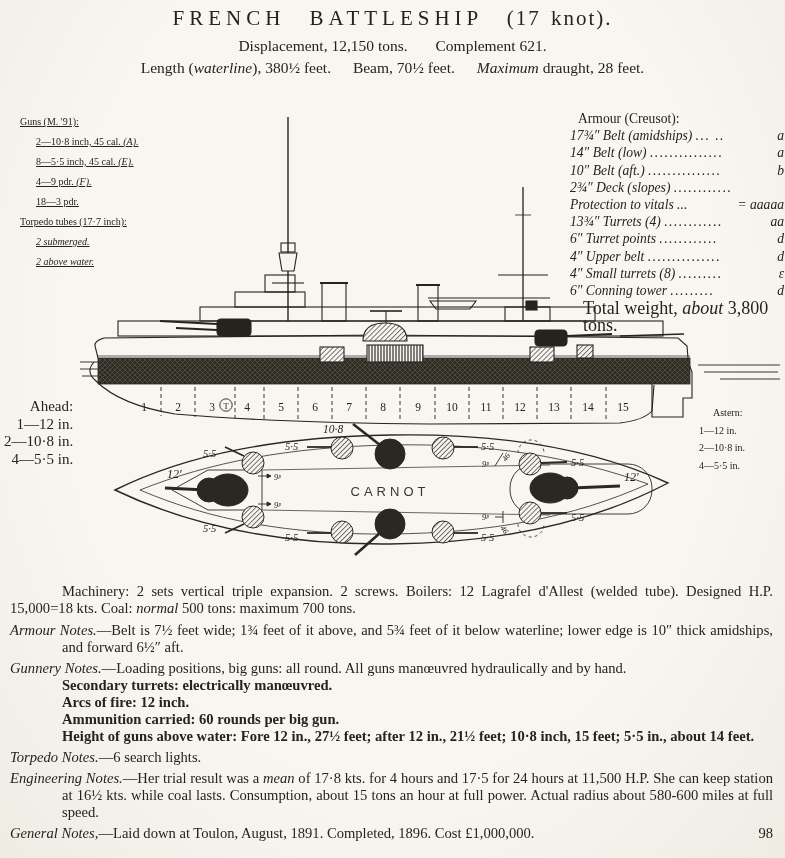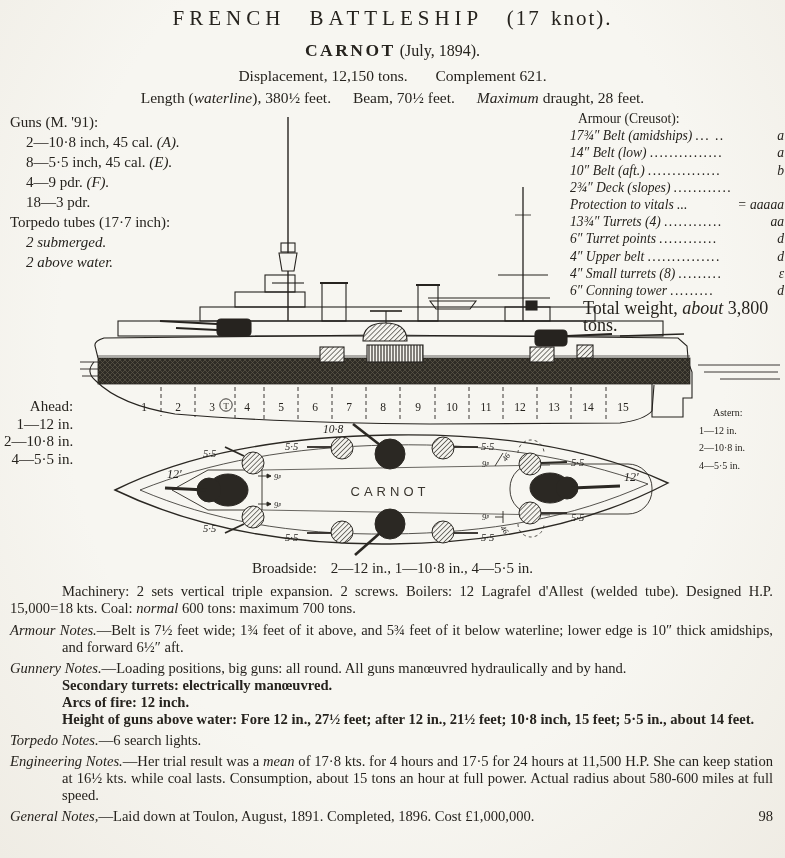--- a/index.html
+++ b/index.html
@@ -15,21 +15,21 @@
   .title{font-size:21px;letter-spacing:5px;word-spacing:14px;}
   .title .knot{letter-spacing:2px;word-spacing:3px;}
   .shipline{margin-top:9px;font-size:16px;}
   .ship-name{font-weight:bold;font-size:17.5px;letter-spacing:2.5px;}
   .statline{margin-top:6px;font-size:15.5px;}
   .statline span{margin:0 12px;}
   .dimline{margin-top:4px;font-size:15.5px;}
   .dimline .seg{margin:0 9px;}
   .it{font-style:italic;}
   
-  .guns{position:absolute;left:10px;top:112px;width:285px;font-size:15px;line-height:20px;}
+  .guns{position:absolute;left:20px;top:112px;width:285px;font-size:10px;line-height:20px;text-decoration:underline;}
   .gun-item{padding-left:16px;white-space:nowrap;}
   
   .armour{position:absolute;left:570px;top:110px;width:214px;font-size:13.6px;line-height:17.2px;}
   .arm-hd{padding-left:8px;}
   .arm-row{display:flex;white-space:nowrap;}
   .arm-label{flex:0 0 auto;font-style:italic;}
   .arm-dots{flex:1 1 auto;overflow:hidden;letter-spacing:1.5px;margin:0 3px;}
   .arm-ref{flex:0 0 auto;font-style:italic;}
   .arm-total{font-size:18px;padding-left:13px;margin-top:1px;}
   
@@ -57,24 +57,20 @@
 </style>
 </head>
 <body>
 
 <div class="page">
 
   <div class="hdr">
     <div class="title">
       <span>FRENCH BATTLESHIP</span>
       <span class="knot">(17 knot).</span>
-    </div>
-    <div class="shipline">
-      <span class="ship-name">CARNOT</span>
-      <span>(July, 1894).</span>
     </div>
     <div class="statline">
       <span>Displacement, 12,150 tons.</span>
       <span>Complement 621.</span>
     </div>
     <div class="dimline">
       <span class="seg"><span>Length (</span><span class="it">waterline</span><span>), 380½ feet.</span></span>
       <span class="seg">Beam, 70½ feet.</span>
       <span class="seg"><span class="it">Maximum</span><span> draught, 28 feet.</span></span>
     </div>
@@ -370,34 +366,31 @@
       <text class="plan-label" x="461" y="101" font-size="10.5">5·5</text>
       <text class="plan-label" x="164" y="60" font-size="8.5">9ᵖ</text>
       <text class="plan-label" x="164" y="88" font-size="8.5">9ᵖ</text>
       <text class="plan-label" x="372" y="47" font-size="8.5">9ᵖ</text>
       <text class="plan-label" x="372" y="100" font-size="8.5">9ᵖ</text>
       <text class="plan-label" font-size="8" transform="translate(396,42) rotate(-55)">46</text>
       <text class="plan-label" font-size="8" transform="translate(390,108) rotate(55)">46</text>
     </g>
   </svg>
 
-  <div class="broadside">
-    <span>Broadside:</span>
-    <span class="val">2—12 in., 1—10·8 in., 4—5·5 in.</span>
-  </div>
 
   <div class="notes">
-    <p class="machinery"><span>Machinery:  2 sets vertical triple expansion.  2 screws.  Boilers: 12 Lagrafel d'Allest (welded tube). Designed H.P. 15,000=18 kts.   Coal: </span><span class="it">normal</span><span> 600 tons:  maximum 700 tons.</span></p>
+    <p class="machinery"><span>Machinery:  2 sets vertical triple expansion.  2 screws.  Boilers: 12 Lagrafel d'Allest (welded tube). Designed H.P. 15,000=18 kts.   Coal: </span><span class="it">normal</span><span> 500 tons:  maximum 700 tons.</span></p>
 
     <p class="note-hang"><span class="it">Armour Notes.</span><span>—Belt is 7½ feet wide;  1¾ feet of it above, and 5¾ feet of it below waterline;  lower edge is 10″ thick amidships, and forward 6½″ aft.</span></p>
 
     <div>
       <p class="note-flush"><span class="it">Gunnery Notes.</span><span>—Loading positions, big guns: all round.   All guns manœuvred hydraulically and by hand.</span></p>
       <div class="gun-line">Secondary turrets: electrically manœuvred.</div>
       <div class="gun-line">Arcs of fire:  12 inch.</div>
+      <div class="gun-line">Ammunition carried:  60 rounds per big gun.</div>
       <div class="gun-line">Height of guns above water:  Fore 12 in., 27½ feet;  after 12 in., 21½ feet;  10·8 inch, 15 feet;  5·5 in., about 14 feet.</div>
     </div>
 
     <p class="note-flush"><span class="it">Torpedo Notes.</span><span>—6 search lights.</span></p>
 
     <p class="note-hang"><span class="it">Engineering Notes.</span><span>—Her trial result was a </span><span class="it">mean</span><span> of 17·8 kts. for 4 hours and 17·5 for 24 hours at 11,500 H.P. She can keep station at 16½ kts. while coal lasts.  Consumption, about 15 tons an hour at full power. Actual radius about 580-600 miles at full speed.</span></p>
 
     <div class="general">
       <span class="it">General Notes,</span><span>—Laid down at Toulon, August, 1891.   Completed, 1896.   Cost £1,000,000.</span>
       <span class="pagenum">98</span>

